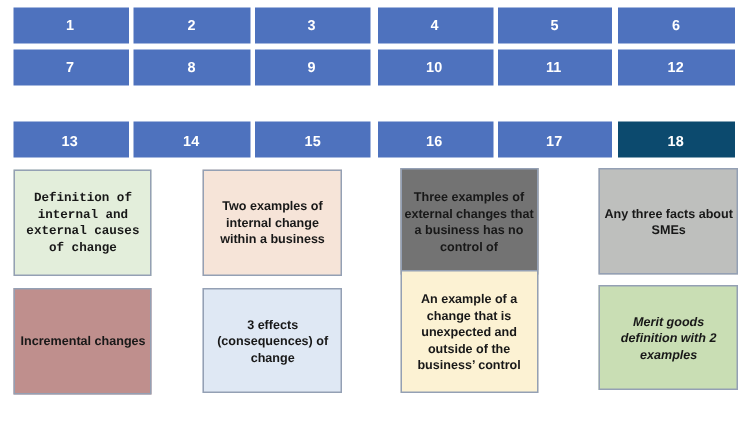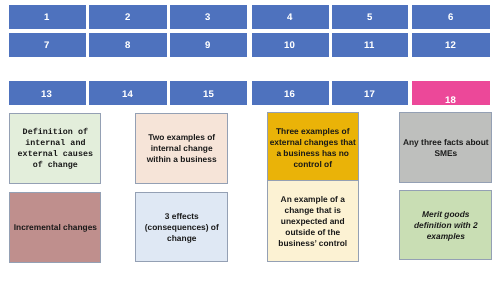--- a/index.html
+++ b/index.html
@@ -91,31 +91,31 @@
     </div>
   <div class="btn r2 c2" style="background-color: rgb(78, 114, 190); color: rgb(255, 255, 255);">
       <span>15</span>
     </div>
   <div class="btn r2 c3" style="background-color: rgb(78, 114, 190); color: rgb(255, 255, 255);">
       <span>16</span>
     </div>
   <div class="btn r2 c4" style="background-color: rgb(78, 114, 190); color: rgb(255, 255, 255);">
       <span>17</span>
     </div>
-  <div class="btn r2 c5" style="background-color: #ec4899; color: rgb(255, 255, 255); align-items: flex-end;">
+  <div class="btn r2 c5" style="background-color: #0c4a6e; color: rgb(255, 255, 255);">
       <span>18</span>
     </div>
 
   <div class="card k1" style="background-color: rgb(227, 238, 219); border: 1px solid rgb(148, 160, 180); color: rgb(24, 24, 24);">
       <span>Definition of internal and external causes of change</span>
     </div>
   <div class="card k2" style="background-color: rgb(246, 228, 216); border: 1px solid rgb(148, 160, 180); color: rgb(24, 24, 24);">
       <span>Two examples of internal change within a business</span>
     </div>
-  <div class="card k3" style="background-color: #eab308; border: 1px solid rgb(148, 160, 180); color: rgb(24, 24, 24);">
+  <div class="card k3" style="background-color: #737373; border: 1px solid rgb(148, 160, 180); color: rgb(24, 24, 24);">
       <span>Three examples of external changes that a business has no control of</span>
     </div>
   <div class="card k4" style="background-color: rgb(190, 191, 189); border: 1px solid rgb(148, 160, 180); color: rgb(24, 24, 24);">
       <span>Any three facts about SMEs</span>
     </div>
   <div class="card k5" style="background-color: rgb(191, 143, 141); border: 1px solid rgb(148, 160, 180); color: rgb(24, 24, 24);">
       <span>Incremental changes</span>
     </div>
   <div class="card k6" style="background-color: rgb(223, 232, 244); border: 1px solid rgb(148, 160, 180); color: rgb(24, 24, 24);">
       <span>3 effects (consequences) of change</span>

